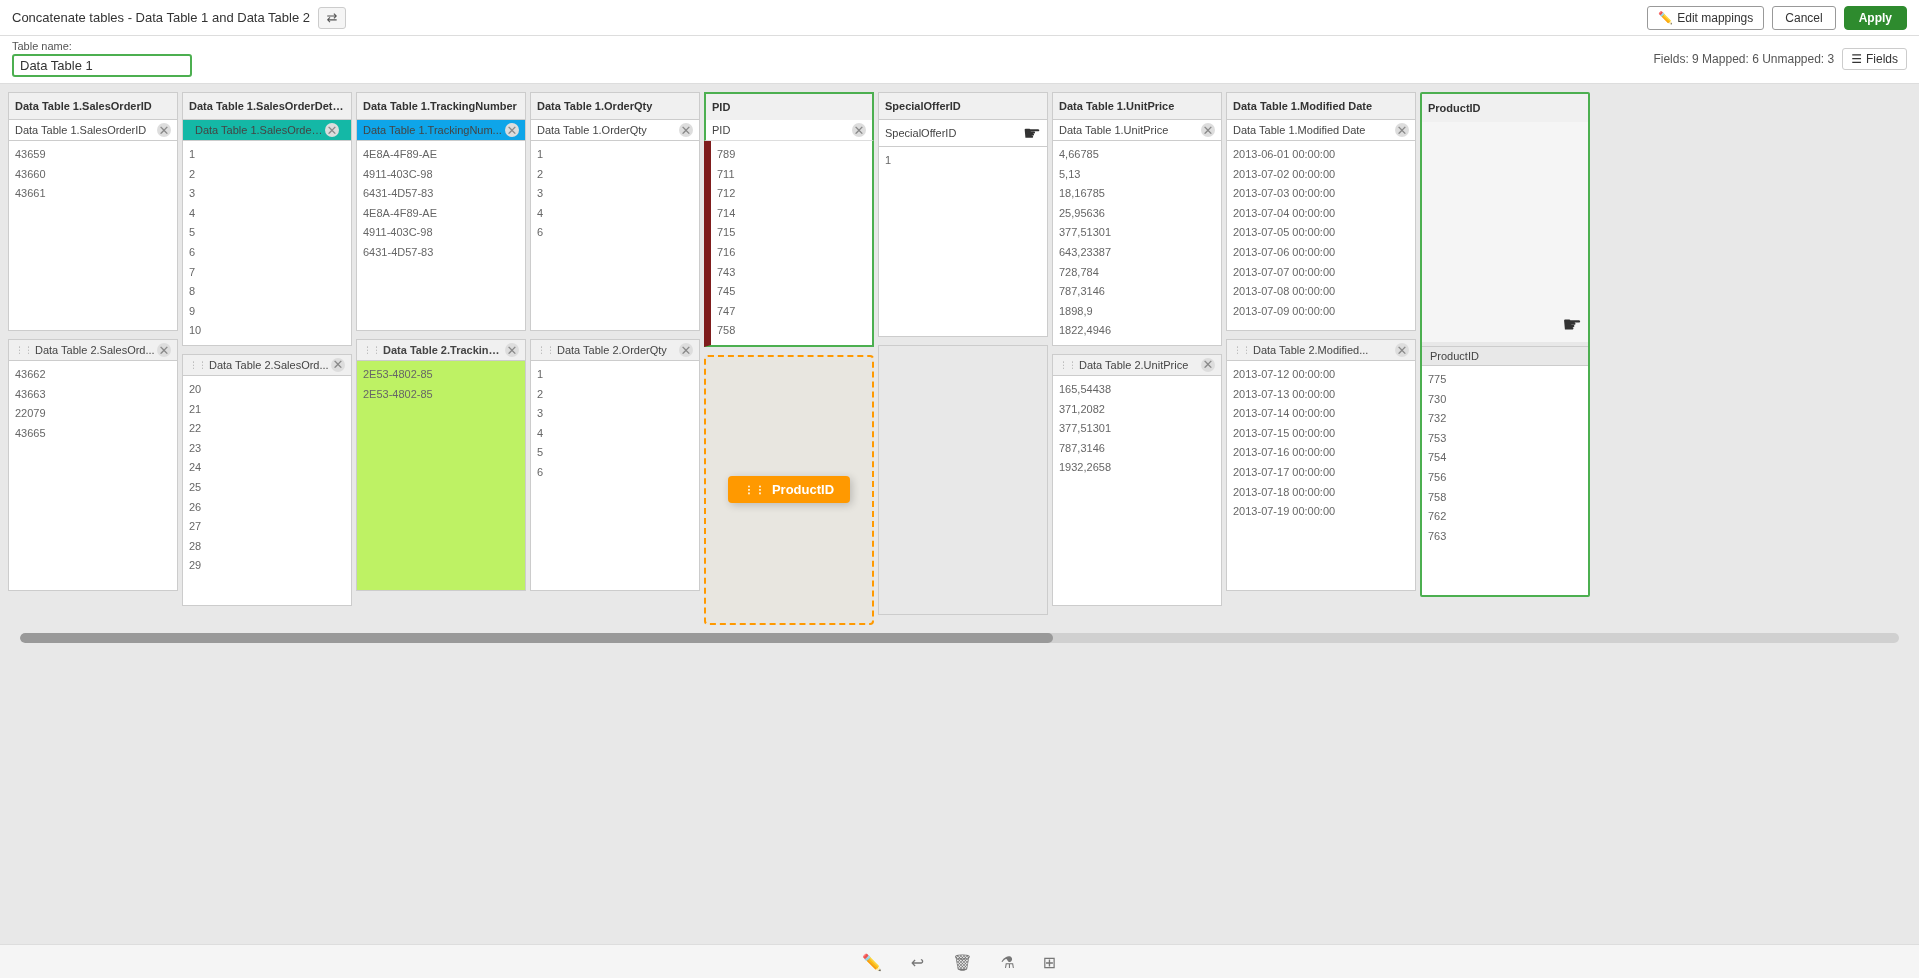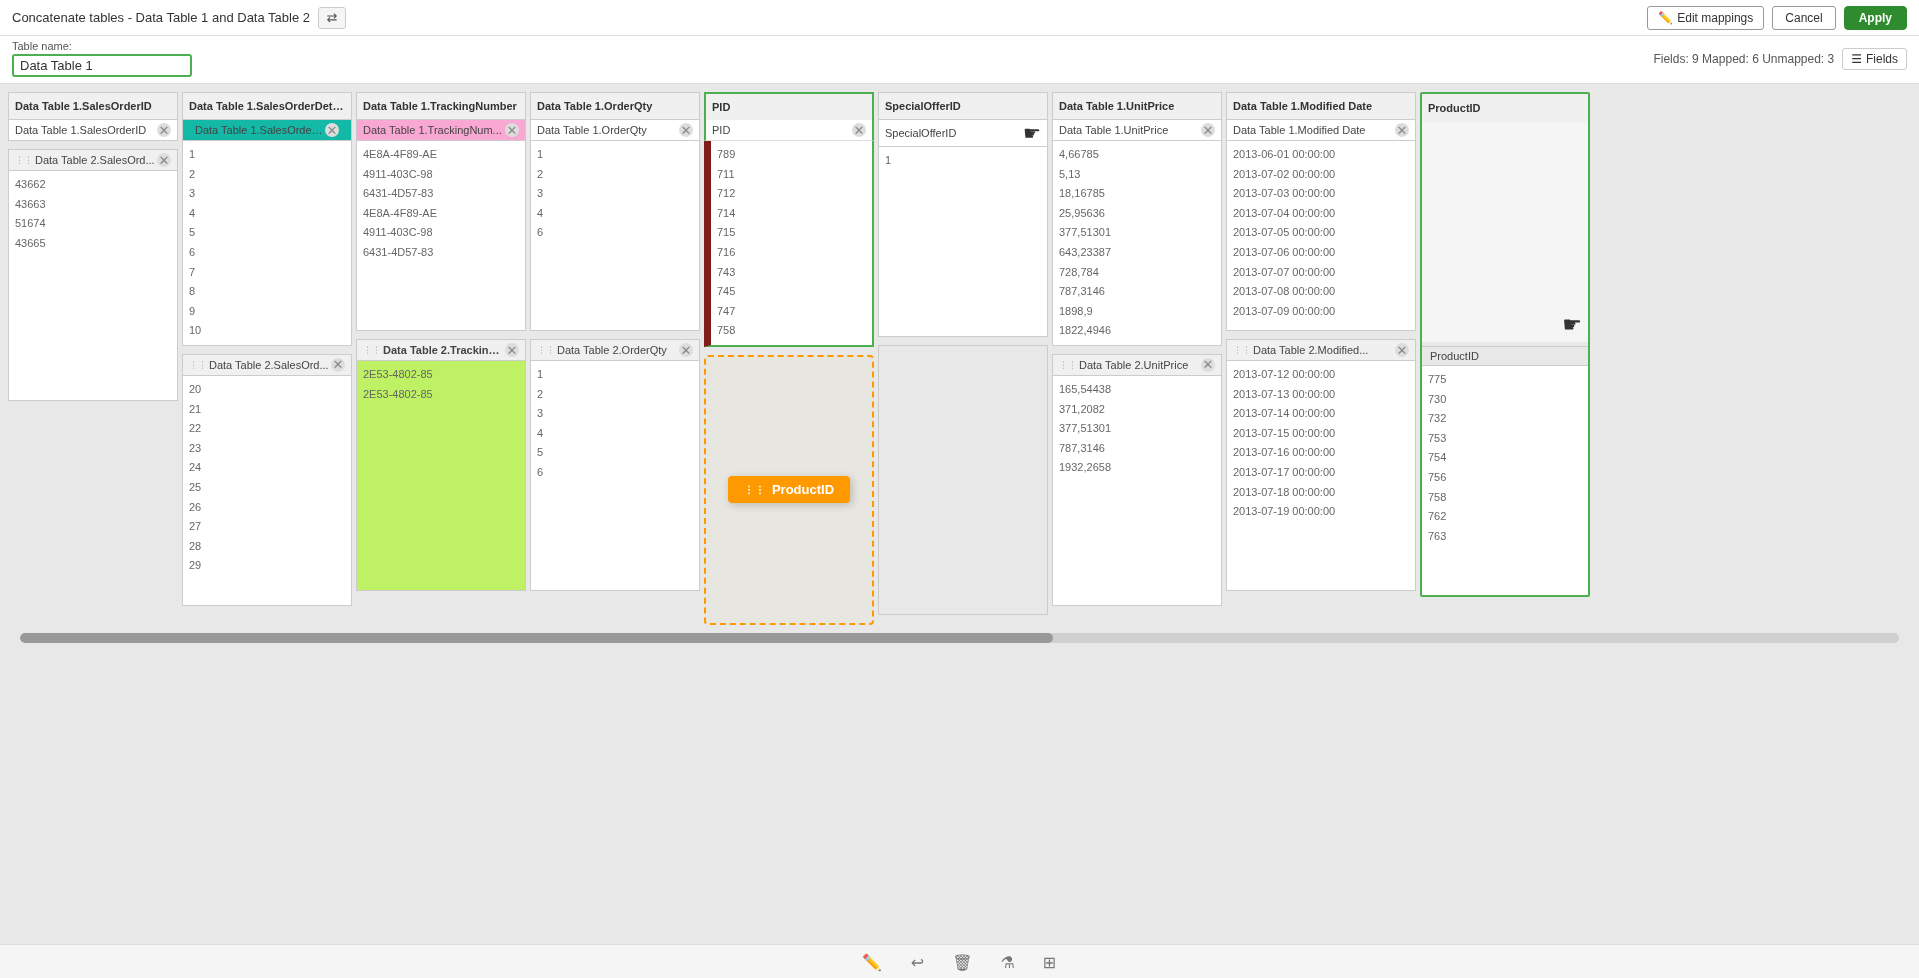--- a/index.html
+++ b/index.html
@@ -132,31 +132,36 @@
 
     <div class="full-col">
       <div class="top-part">
         <div class="col-header" style="background:#f0f0f0;border:1px solid #ccc;padding:4px 6px;font-size:11px;font-weight:600;color:#333;display:flex;align-items:center;justify-content:space-between;min-height:28px;">
           <span style="overflow:hidden;text-overflow:ellipsis;white-space:nowrap;flex:1;font-size:11px;">Data Table 1.SalesOrderID</span>
         </div>
         <div style="background:#fff;border:1px solid #ccc;border-top:none;padding:3px 6px;display:flex;align-items:center;justify-content:space-between;">
           <span style="font-size:11px;color:#444;overflow:hidden;text-overflow:ellipsis;white-space:nowrap;flex:1;">Data Table 1.SalesOrderID</span>
           <span class="close-icon">✕</span>
         </div>
+        <div style="background:#fff;border:1px solid #ccc;border-top:none;padding:4px 6px;min-height:190px;">
+          <div class="data-cell">43659</div>
+          <div class="data-cell">43660</div>
+          <div class="data-cell">43661</div>
+        </div>
       </div>
       <div class="bottom-part" style="margin-top:4px;">
         <div style="background:#f0f0f0;border:1px solid #ccc;padding:3px 6px;display:flex;align-items:center;justify-content:space-between;gap:2px;">
           <span style="color:#aaa;font-size:9px;">⋮⋮</span>
           <span style="font-size:11px;color:#444;overflow:hidden;text-overflow:ellipsis;white-space:nowrap;flex:1;">Data Table 2.SalesOrd...</span>
           <span class="close-icon">✕</span>
         </div>
         <div style="background:#fff;border:1px solid #ccc;border-top:none;padding:4px 6px;min-height:230px;">
           <div class="data-cell">43662</div>
           <div class="data-cell">43663</div>
-          <div class="data-cell">51674</div>
+          <div class="data-cell">22079</div>
           <div class="data-cell">43665</div>
         </div>
       </div>
     </div>
 
     <div class="full-col">
       <div class="top-part">
         <div class="col-header" style="background:#f0f0f0;border:1px solid #ccc;padding:4px 6px;font-size:11px;font-weight:600;color:#333;display:flex;align-items:center;justify-content:space-between;min-height:28px;">
           <span style="overflow:hidden;text-overflow:ellipsis;white-space:nowrap;flex:1;font-size:11px;">Data Table 1.SalesOrderDeta...</span>
         </div>
@@ -196,21 +201,21 @@
           <div class="data-cell">29</div>
         </div>
       </div>
     </div>
 
     <div class="full-col">
       <div class="top-part">
         <div class="col-header" style="background:#f0f0f0;border:1px solid #ccc;padding:4px 6px;font-size:11px;font-weight:600;color:#333;display:flex;align-items:center;justify-content:space-between;min-height:28px;">
           <span style="overflow:hidden;text-overflow:ellipsis;white-space:nowrap;flex:1;font-size:11px;">Data Table 1.TrackingNumber</span>
         </div>
-        <div style="background:#f9a8d4;border:1px solid #ccc;border-top:none;padding:3px 6px;display:flex;align-items:center;justify-content:center;">
+        <div style="background:#0ea5e9;border:1px solid #ccc;border-top:none;padding:3px 6px;display:flex;align-items:center;justify-content:center;">
           <span style="font-size:11px;color:#444;overflow:hidden;text-overflow:ellipsis;white-space:nowrap;flex:1;">Data Table 1.TrackingNum...</span>
           <span class="close-icon">✕</span>
         </div>
         <div style="background:#fff;border:1px solid #ccc;border-top:none;padding:4px 6px;min-height:190px;">
           <div class="data-cell">4E8A-4F89-AE</div>
           <div class="data-cell">4911-403C-98</div>
           <div class="data-cell">6431-4D57-83</div>
           <div class="data-cell">4E8A-4F89-AE</div>
           <div class="data-cell">4911-403C-98</div>
           <div class="data-cell">6431-4D57-83</div>

